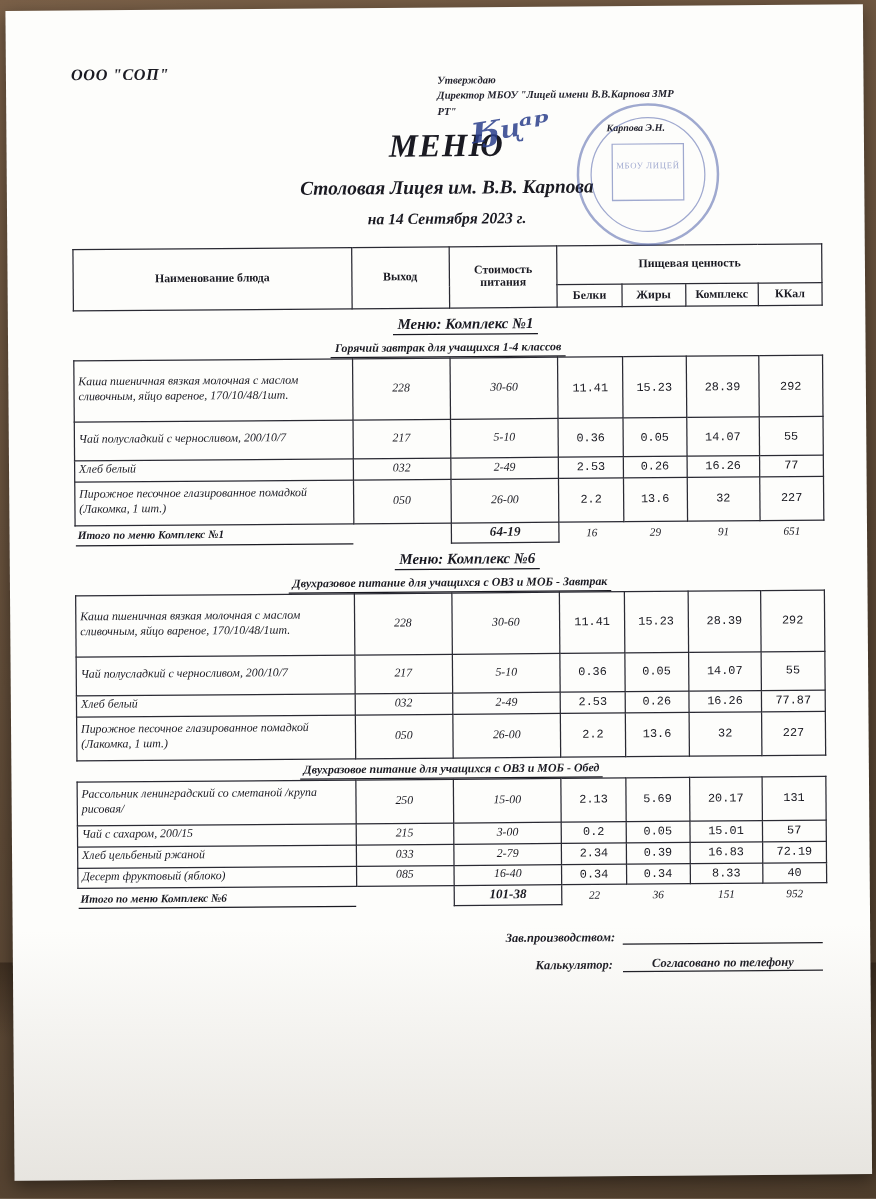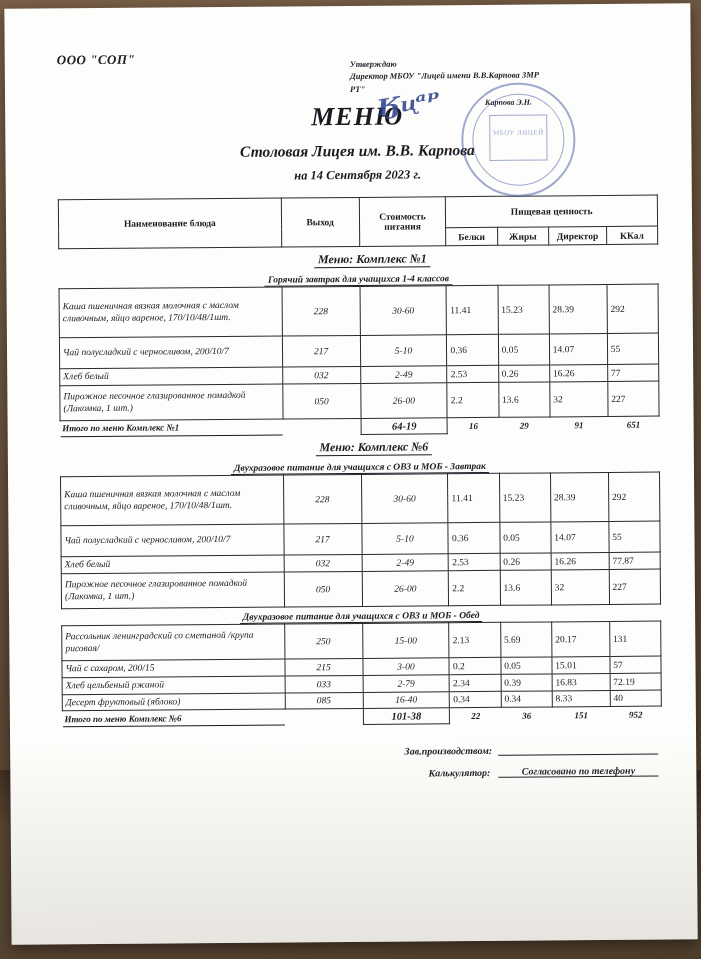--- a/index.html
+++ b/index.html
@@ -176,21 +176,23 @@
     text-align: left;
     padding-left: 4px;
     line-height: 1.25;
   }
   td.num {
     text-align: center;
     font-style: italic;
     font-size: 11px;
   }
   td.val {
+    text-align: center;
     font-size: 8.5px;
+    font-family: Liberation Mono, monospace;
   }
   tr.section td {
     border: none;
     text-align: center;
     font-weight: bold;
     font-style: italic;
     font-size: 12px;
     padding: 5px 0 3px 0;
   }
   tr.section td span {
@@ -223,21 +225,21 @@
   }
   tr.total td.tsum {
     text-align: center;
     font-size: 10.5px;
     border: 1px solid #2a2a33;
     margin-left: 46px;
   }
   tr.total td.tval {
     text-align: center;
     font-size: 9px;
-    font-weight: bold;
+    font-weight: normal;
     border: none;
   }
   .footer {
     margin-top: 20px;
     font-size: 10px;
     font-style: italic;
     font-weight: bold;
     padding-right: 4px;
   }
   .footer .row {
@@ -299,21 +301,21 @@
       <thead>
         <tr>
           <th class="head" rowspan="2">Наименование блюда</th>
           <th class="head" rowspan="2">Выход</th>
           <th class="head" rowspan="2">Стоимость питания</th>
           <th class="head" colspan="4">Пищевая ценность</th>
         </tr>
         <tr>
           <th class="head-sub">Белки</th>
           <th class="head-sub">Жиры</th>
-          <th class="head-sub">Директор</th>
+          <th class="head-sub">Комплекс</th>
           <th class="head-sub">ККал</th>
         </tr>
       </thead>
       <tbody>
 
         <tr class="section">
           <td colspan="7"><span>Меню: Комплекс №1</span></td>
         </tr>
         <tr class="subsection">
           <td colspan="7"><span>Горячий завтрак для учащихся 1-4 классов</span></td>

